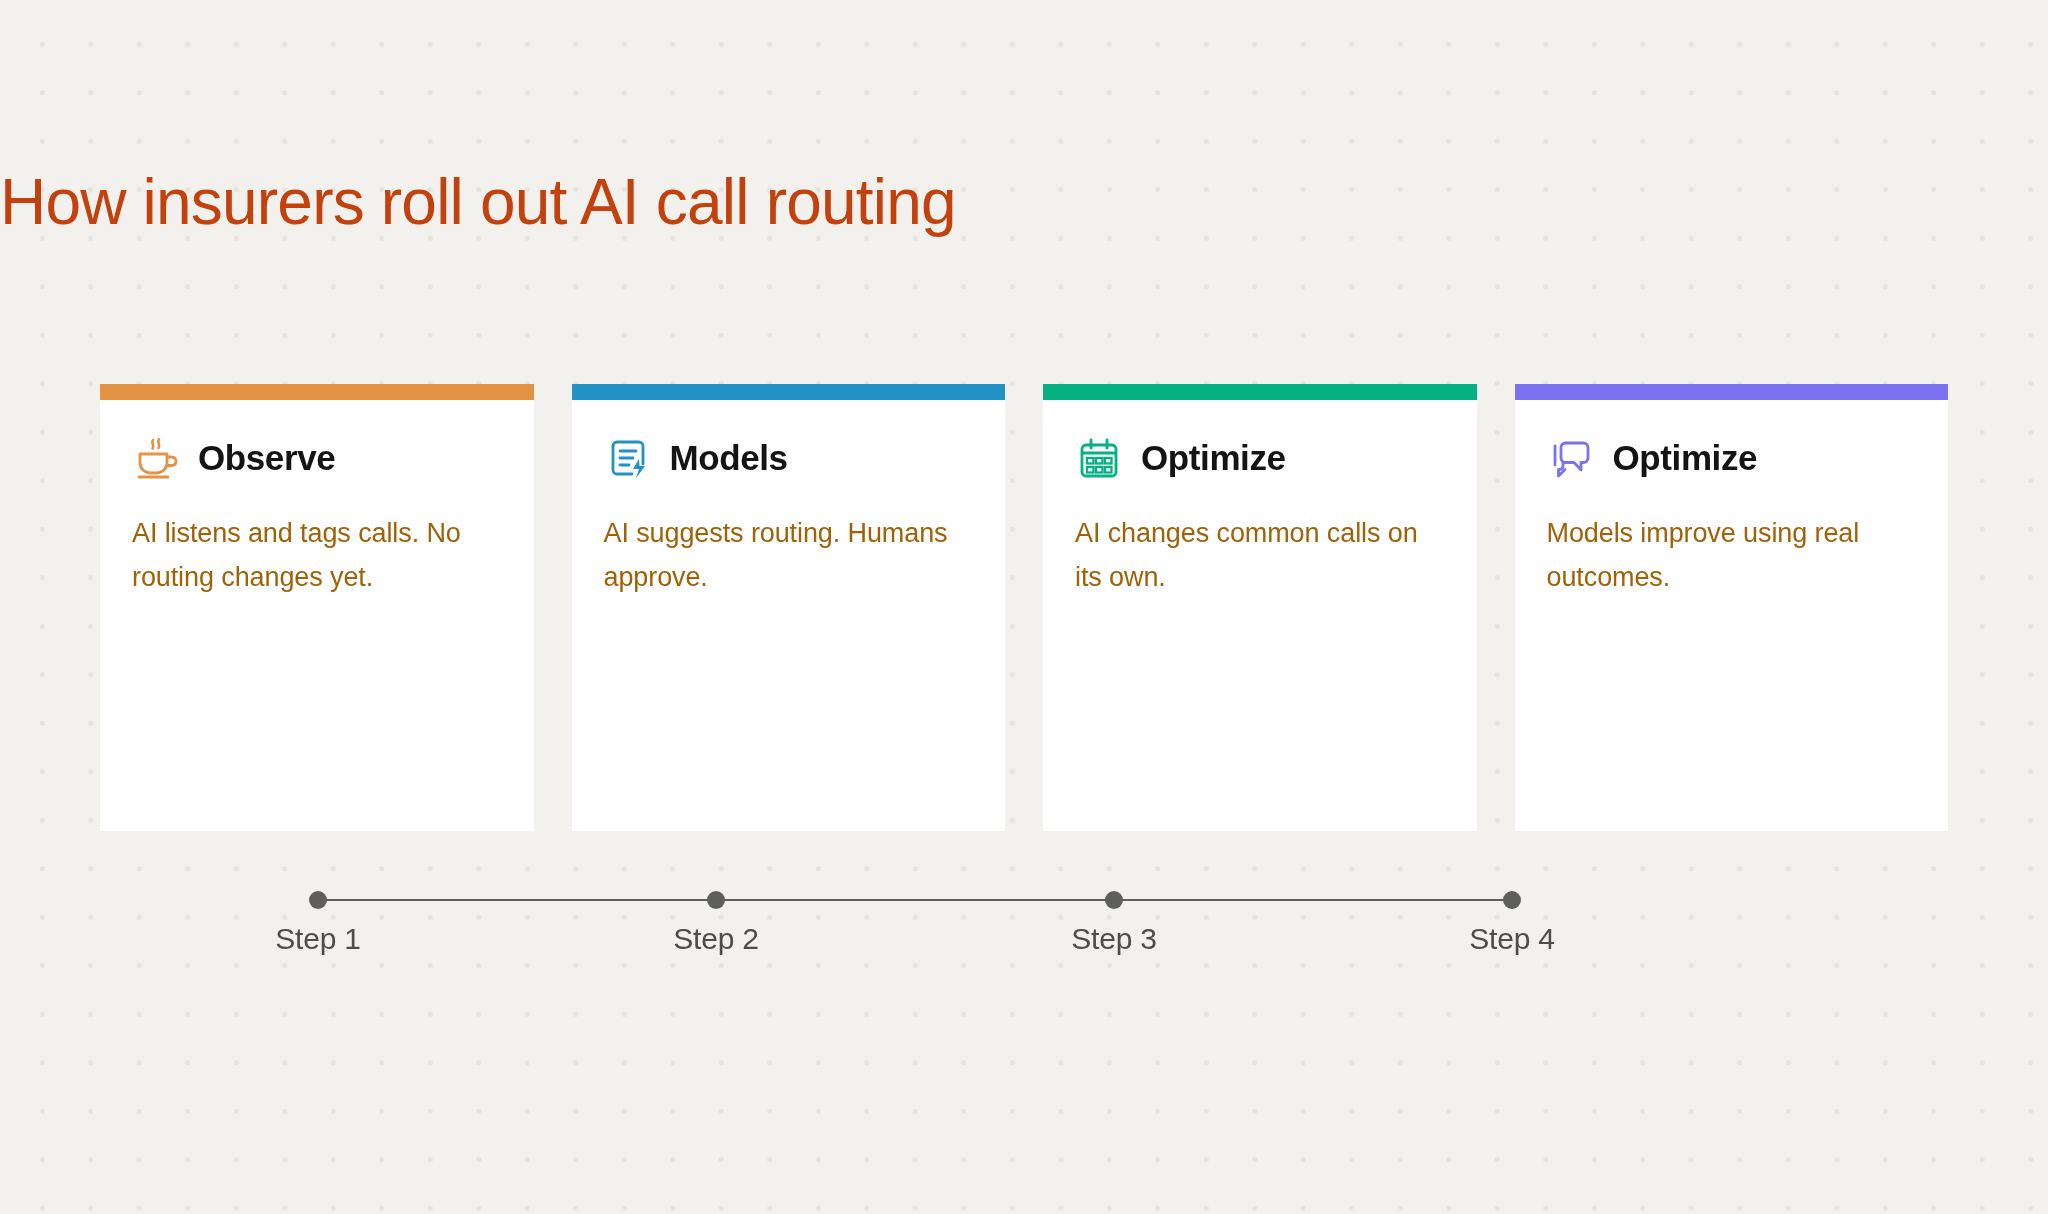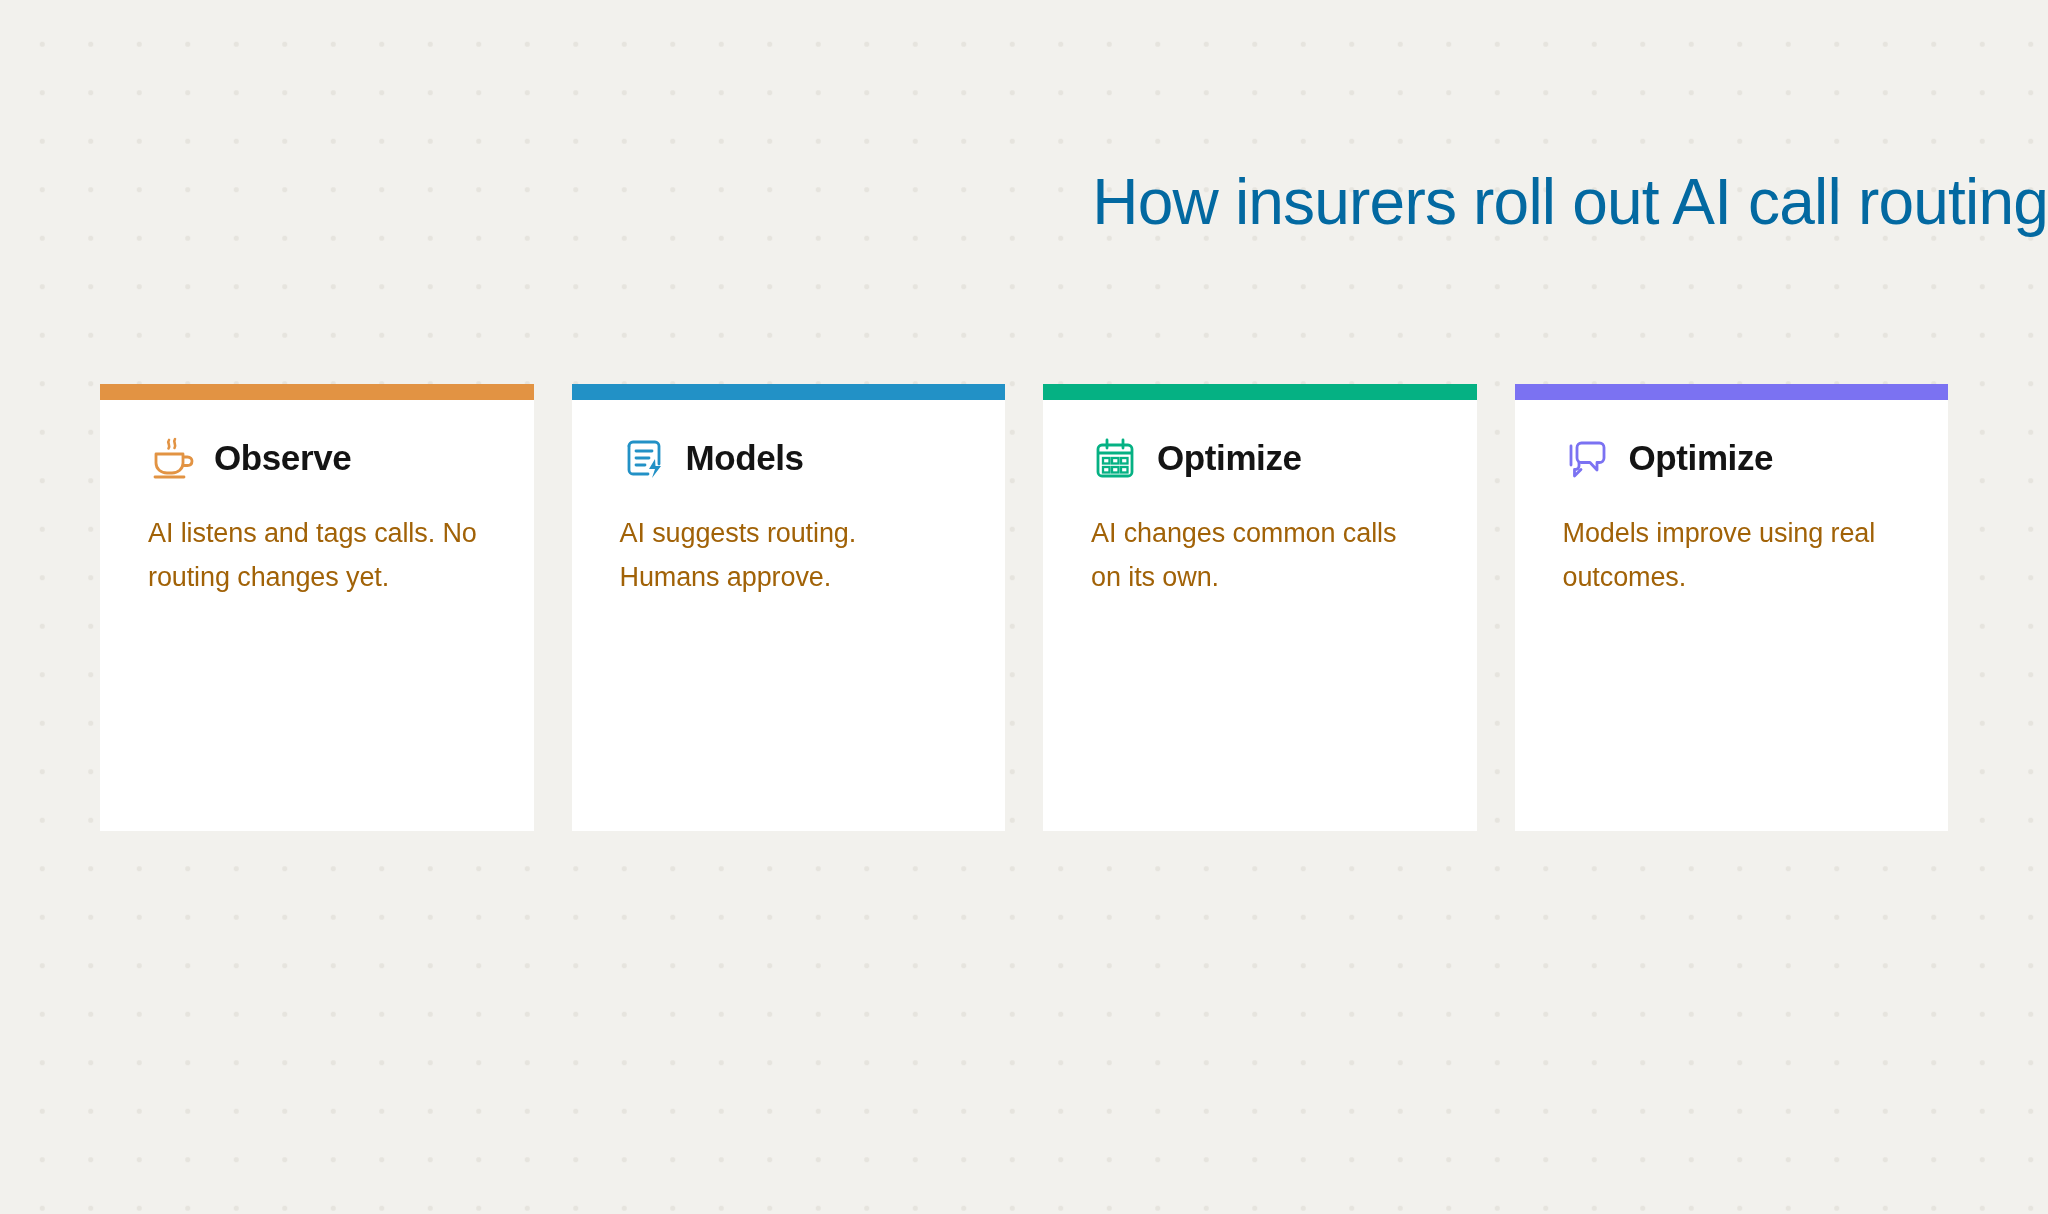--- a/index.html
+++ b/index.html
@@ -24,25 +24,25 @@
   }
   #page {
     position: absolute;
     inset: 0;
   }
   #page-title {
     position: absolute;
     top: 124px;
     left: 0;
     width: 2048px;
-    text-align: right;
+    text-align: left;
     font-size: 64px;
     font-weight: 400;
     letter-spacing: -0.8px;
-    color: #0369a1;
+    color: #c2410c;
     line-height: 1.1;
   }
   #cards {
     position: absolute;
     top: 384px;
     left: 100px;
     width: 1848px;
     height: 447px;
     display: flex;
     gap: 38px;
@@ -53,21 +53,21 @@
     display: flex;
     flex-direction: column;
     position: relative;
   }
   .card-accent {
     height: 16px;
     width: 100%;
     flex: none;
   }
   .card-body {
-    padding: 30px 44px 0 48px;
+    padding: 30px 44px 0 32px;
   }
   .card-head {
     display: flex;
     align-items: center;
     gap: 18px;
     height: 56px;
   }
   .card-icon {
     width: 48px;
     height: 48px;
@@ -208,14 +208,37 @@
             <path d="M18.5 9 H36.5 C39 9 41 11 41 13.5 V24 C41 26.5 39 28.5 36.5 28.5 H34 L34 36 L27 28.5 H18.5 C16 28.5 14 26.5 14 24 V13.5 C14 11 16 9 18.5 9 Z" stroke="#7b72f2" stroke-width="2.8" stroke-linejoin="round" fill="#ffffff"></path>
           </svg>
           <div class="card-title">Optimize</div>
         </div>
         <div class="card-desc">Models improve using real outcomes.</div>
       </div>
     </div>
 
   </div>
 
+  <div id="timeline">
+    <div id="timeline-line"></div>
+
+    <div class="tl-node" style="left:218px">
+      <div class="tl-dot"></div>
+      <div class="tl-label">Step 1</div>
+    </div>
+
+    <div class="tl-node" style="left:616px">
+      <div class="tl-dot"></div>
+      <div class="tl-label">Step 2</div>
+    </div>
+
+    <div class="tl-node" style="left:1014px">
+      <div class="tl-dot"></div>
+      <div class="tl-label">Step 3</div>
+    </div>
+
+    <div class="tl-node" style="left:1412px">
+      <div class="tl-dot"></div>
+      <div class="tl-label">Step 4</div>
+    </div>
+  </div>
 
 </div>
 
 </body></html>

